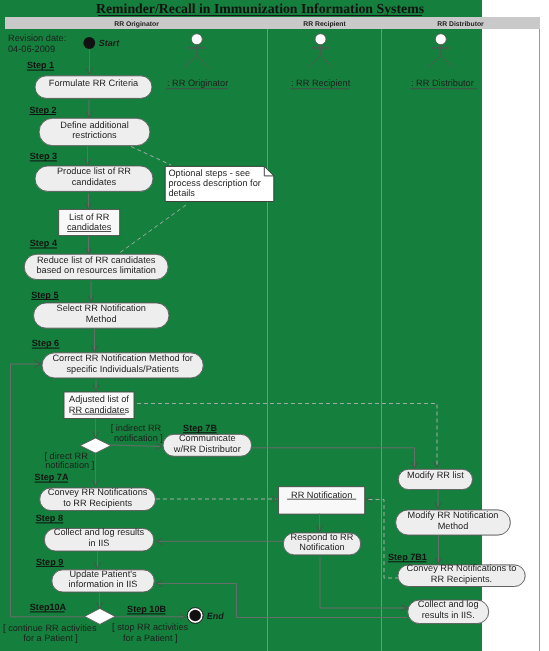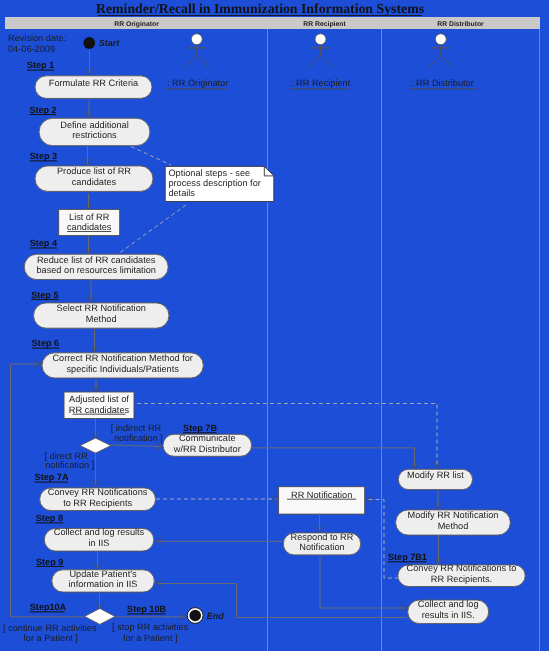--- a/index.html
+++ b/index.html
@@ -1,17 +1,17 @@
 <!DOCTYPE html>
 <html><head>
 <meta charset="utf-8">
 <style>
   html,body{margin:0;padding:0;background:#ffffff;}
   body{width:549px;height:651px;overflow:hidden;-webkit-font-smoothing:antialiased;text-rendering:geometricPrecision;}
-  #root{position:relative;width:549px;height:651px;background:#1d4ed8;}
+  #root{position:relative;width:474px;height:651px;background:#15803d;padding-left:8px;}
   svg#diagram{position:absolute;left:0;top:0;width:549px;height:651px;}
   .ttl{font-family:"Liberation Serif",serif;font-weight:bold;font-size:13.8px;fill:#111;}
   .lanehdr{font-family:"Liberation Sans",sans-serif;font-weight:bold;font-size:6.8px;fill:#1a1a1a;}
   .bodytxt{font-family:"Liberation Sans",sans-serif;font-size:9.2px;fill:#1c1c1c;}
   .steptxt{font-family:"Liberation Sans",sans-serif;font-weight:bold;font-size:9.1px;fill:#111;}
   .italictxt{font-family:"Liberation Sans",sans-serif;font-style:italic;font-weight:bold;font-size:9.0px;fill:#1a1a1a;}
   .revtxt{font-family:"Liberation Sans",sans-serif;font-size:9.2px;fill:#1c1c1c;}
   .lanesep{stroke:#8d8d8d;stroke-width:0.9;fill:none;}
 </style>
 </head>

